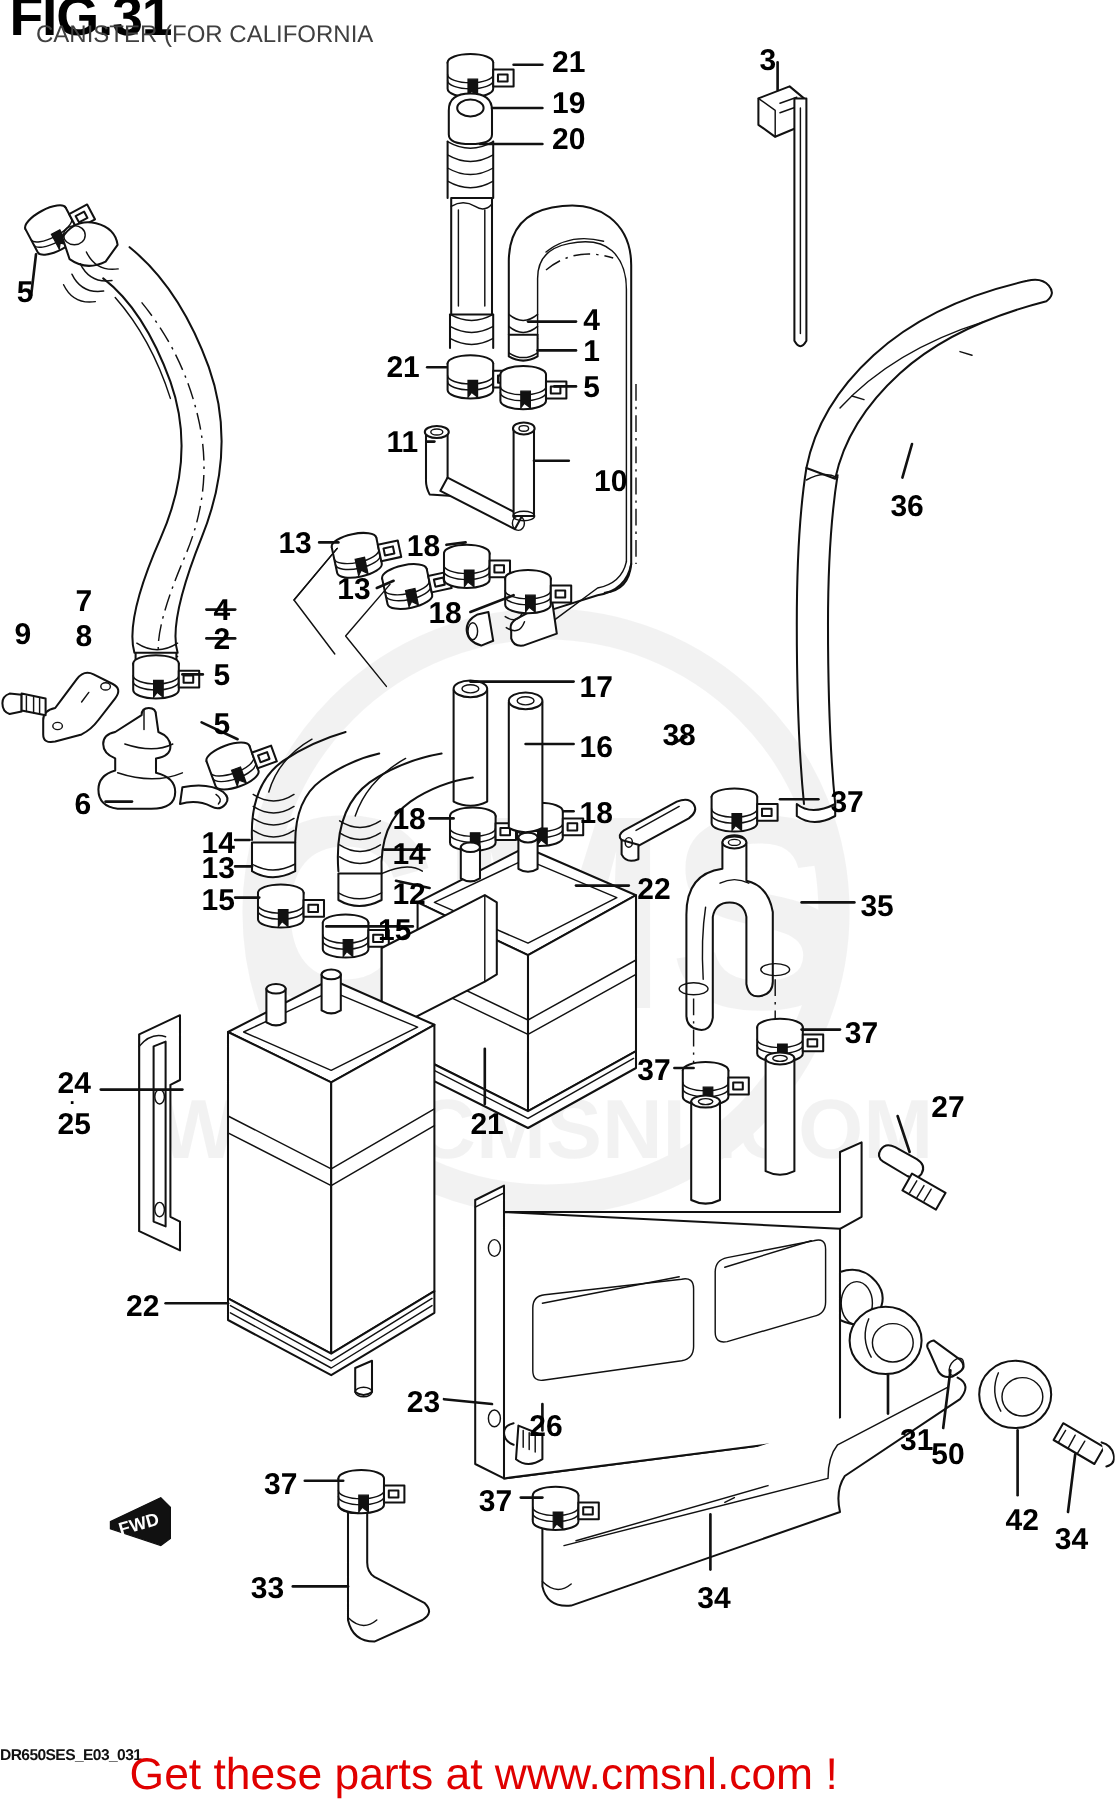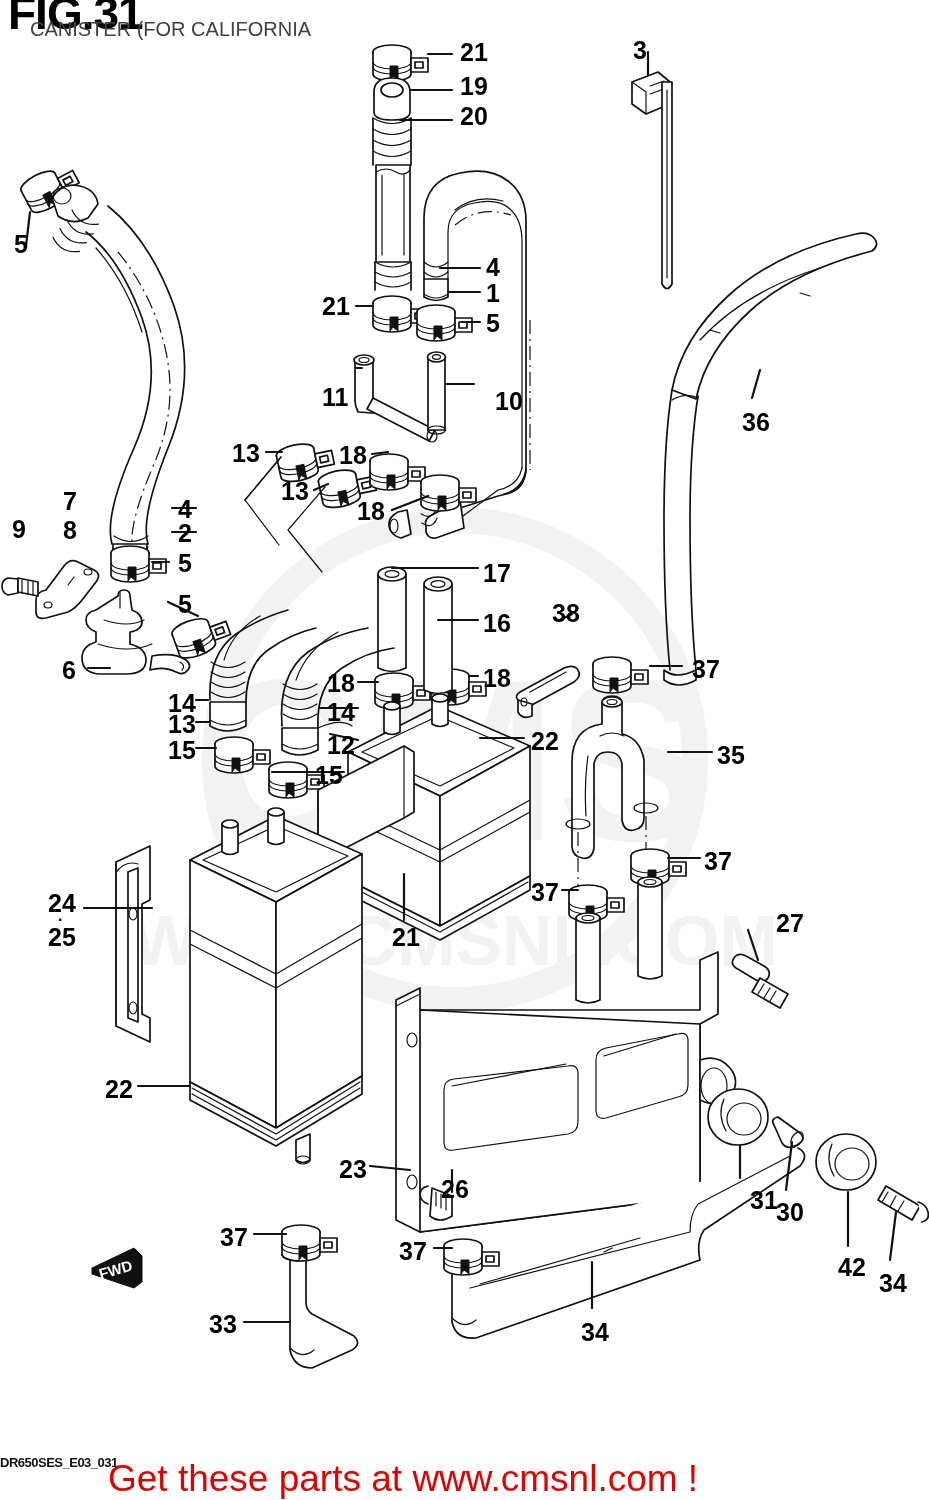--- a/index.html
+++ b/index.html
@@ -548,21 +548,21 @@
   <div id="callout-layer">
       <div class="callout" style="left: 460px; top: 40px;">21</div>
       <div class="callout" style="left: 460px; top: 74px;">19</div>
       <div class="callout" style="left: 460px; top: 104px;">20</div>
       <div class="callout" style="left: 633px; top: 38px;">3</div>
       <div class="callout" style="left: 14px; top: 232px;">5</div>
       <div class="callout" style="left: 486px; top: 255px;">4</div>
       <div class="callout" style="left: 486px; top: 281px;">1</div>
       <div class="callout" style="left: 322px; top: 294px;">21</div>
       <div class="callout" style="left: 486px; top: 311px;">5</div>
-      <div class="callout" style="left: 322px; top: 357px; margin-top: 28px;">11</div>
+      <div class="callout" style="left: 322px; top: 357px;">11</div>
       <div class="callout" style="left: 495px; top: 372px; margin-top: 17px;">10</div>
       <div class="callout" style="left: 742px; top: 410px;">36</div>
       <div class="callout" style="left: 232px; top: 441px;">13</div>
       <div class="callout" style="left: 339px; top: 443px;">18</div>
       <div class="callout" style="left: 281px; top: 479px;">13</div>
       <div class="callout" style="left: 357px; top: 499px;">18</div>
       <div class="callout" style="left: 63px; top: 489px;">7</div>
       <div class="callout" style="left: 178px; top: 497px;">4</div>
       <div class="callout" style="left: 12px; top: 517px;">9</div>
       <div class="callout" style="left: 63px; top: 518px;">8</div>
@@ -585,21 +585,21 @@
       <div class="callout" style="left: 168px; top: 738px;">15</div>
       <div class="callout" style="left: 315px; top: 763px;">15</div>
       <div class="callout" style="left: 704px; top: 849px;">37</div>
       <div class="callout" style="left: 531px; top: 880px;">37</div>
       <div class="callout" style="left: 48px; top: 891px;">24</div>
       <div class="callout" style="left: 48px; top: 925px;">25</div>
       <div class="callout" style="left: 392px; top: 925px;">21</div>
       <div class="callout" style="left: 742px; top: 911px; margin-left: 34px;">27</div>
       <div class="callout" style="left: 105px; top: 1077px;">22</div>
       <div class="callout" style="left: 730px; top: 1188px; margin-left: 20px;">31</div>
-      <div class="callout" style="left: 776px; top: 1200px;">30</div>
+      <div class="callout" style="left: 776px; top: 1200px;">50</div>
       <div class="callout" style="left: 339px; top: 1157px;">23</div>
       <div class="callout" style="left: 441px; top: 1177px;">26</div>
       <div class="callout" style="left: 838px; top: 1255px;">42</div>
       <div class="callout" style="left: 879px; top: 1271px;">34</div>
       <div class="callout" style="left: 220px; top: 1225px;">37</div>
       <div class="callout" style="left: 399px; top: 1239px;">37</div>
       <div class="callout" style="left: 209px; top: 1312px;">33</div>
       <div class="callout" style="left: 581px; top: 1320px;">34</div>
       <div class="callout" style="left: 58px; top: 912px; font-size: 16px;">·</div>
     </div>

